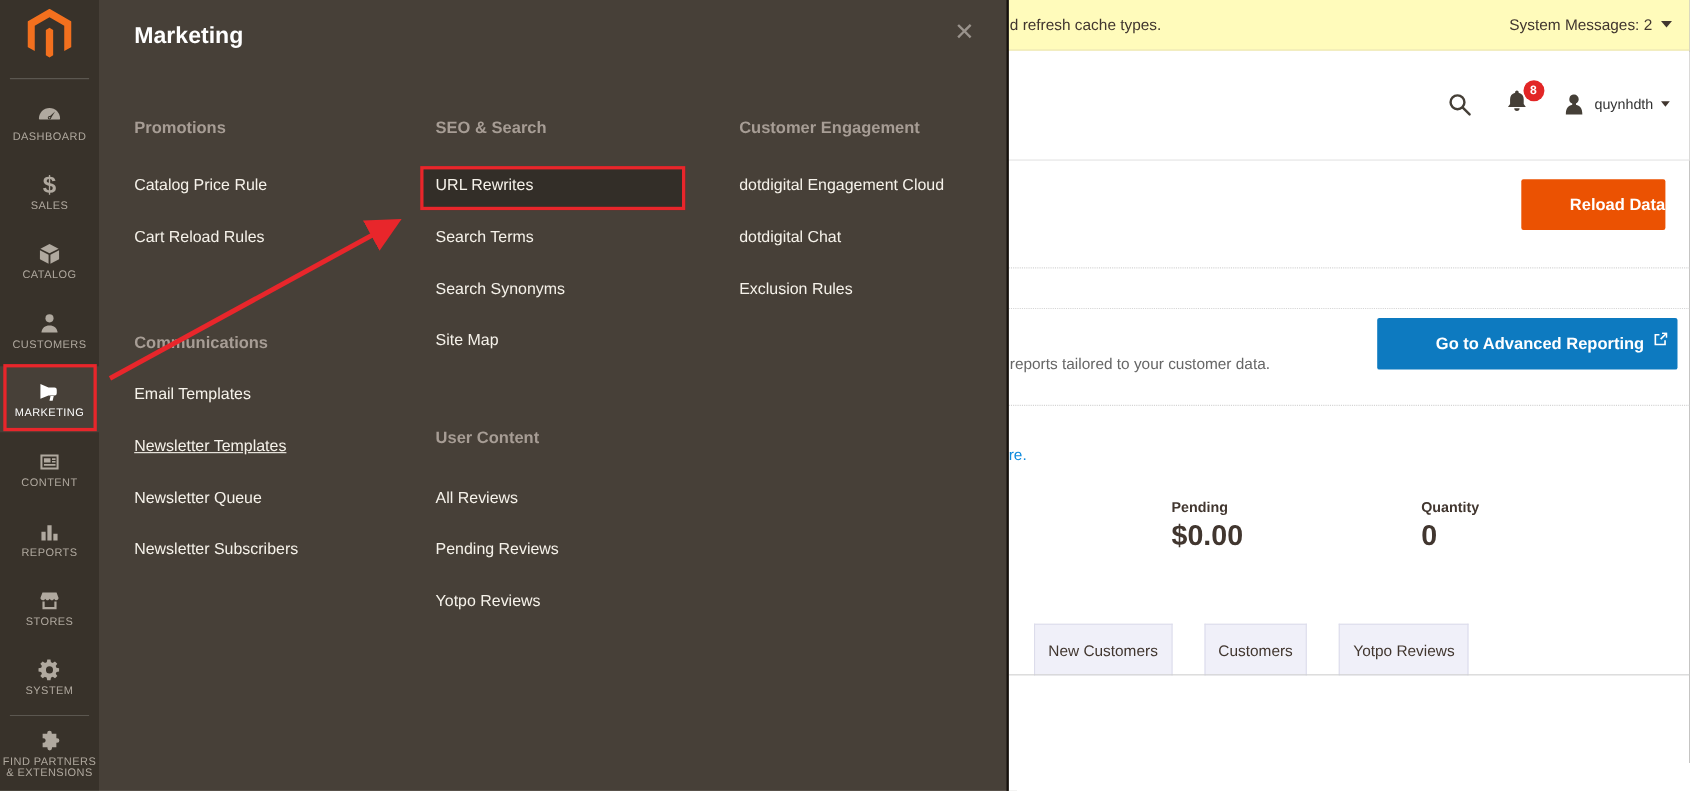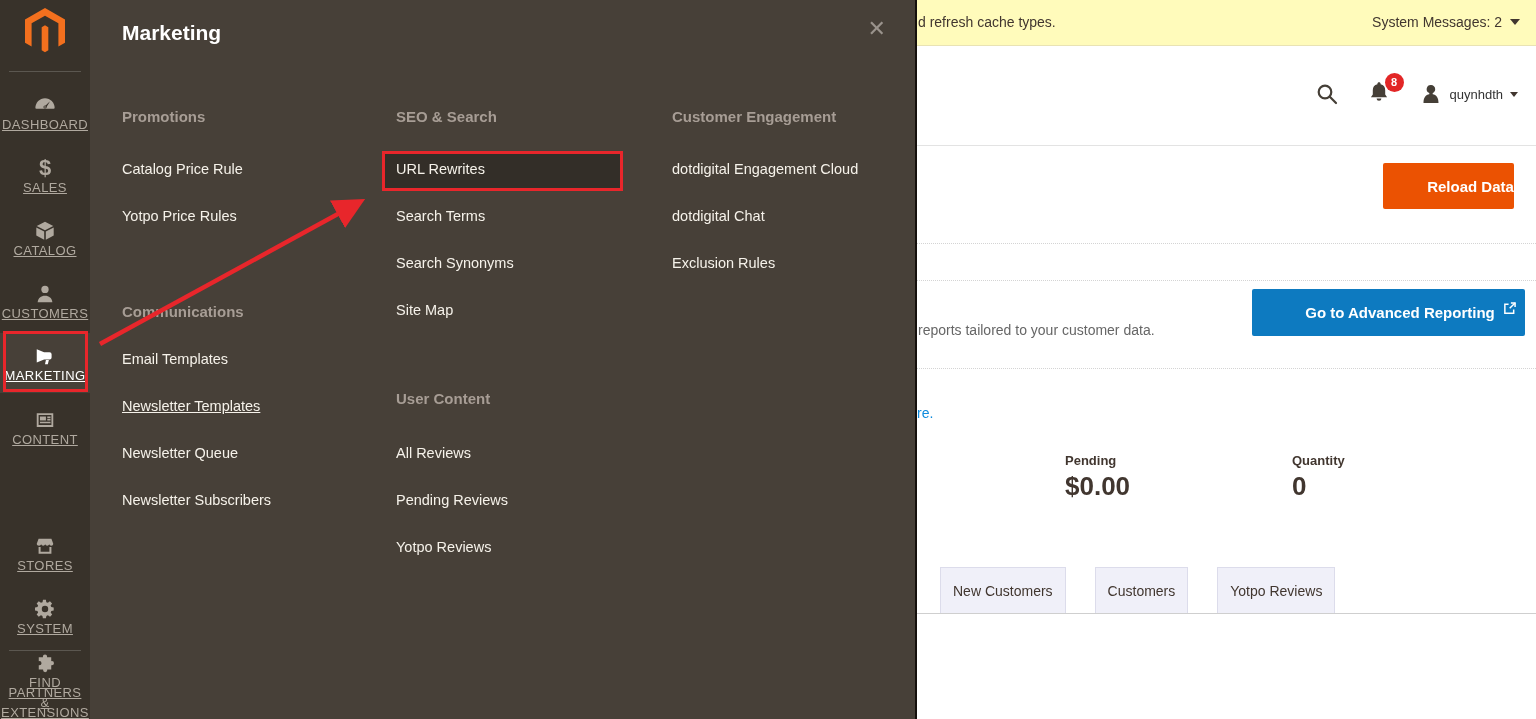--- a/index.html
+++ b/index.html
@@ -73,21 +73,21 @@
   .url-highlight{position:absolute;left:292px;top:151px;width:241px;height:40px;background:rgba(0,0,0,0.27);border:3px solid var(--accent-red);z-index:2;}
 
   
   .sidebar{position:absolute;left:0;top:0;width:90px;height:719px;background:var(--sb-bg);z-index:20;}
   .logo{position:absolute;left:0;top:8px;width:90px;text-align:center;cursor:pointer;}
   .sb-divider{position:absolute;left:9px;width:72px;border-top:1px solid rgba(255,255,255,0.18);}
   .sbd-1{top:71px;} .sbd-2{top:650px;}
   .sb-item{position:absolute;left:0;width:90px;height:60px;display:flex;flex-direction:column;align-items:center;justify-content:center;gap:4px;color:#b0a99f;cursor:pointer;text-align:center;}
   .sb-item .icon{width:22px;height:22px;}
   .sb-item .glyph{font-size:22px;font-weight:bold;line-height:22px;}
-  .sb-item .lbl{font-size:13px;letter-spacing:.4px;line-height:10px;text-decoration:underline;}
+  .sb-item .lbl{font-size:10px;letter-spacing:.4px;line-height:10px;}
   .sb-item.active{background:var(--fly-bg);color:#fff;}
   .t-dash{top:82px;} .t-sales{top:145px;} .t-cat{top:208px;} .t-cust{top:271px;}
   .t-mkt{top:333px;} .t-cont{top:397px;} .t-rep{top:460px;} .t-store{top:523px;}
   .t-sys{top:586px;} .t-fp{top:656px;height:58px;}
 
   
   .anno-box-marketing{position:absolute;left:3px;top:331px;width:85px;height:61px;border:3px solid var(--accent-red);z-index:30;pointer-events:none;}
   .anno-arrow{position:absolute;left:0;top:0;width:1536px;height:719px;z-index:28;pointer-events:none;}
   svg{display:block;}
   .sb-item svg,.hicon svg{width:100%;height:100%;}
@@ -169,21 +169,21 @@
     <div class="tab">Yotpo Reviews</div>
   </div>
   <div class="tabs-baseline"></div>
 
   <div class="flyout">
     <div class="fly-title">Marketing</div>
     <div class="fly-close">✕</div>
 
     <div class="fly-h c1 rowh1">Promotions</div>
     <div class="fly-i c1 row1">Catalog Price Rule</div>
-    <div class="fly-i c1 row2">Yotpo Price Rules</div>
+    <div class="fly-i c1 row2">Cart Reload Rules</div>
 
     <div class="fly-h c1 comm-h">Communications</div>
     <div class="fly-i c1 row-e1">Email Templates</div>
     <div class="fly-i c1 row-e2">Newsletter Templates</div>
     <div class="fly-i c1 row-e3">Newsletter Queue</div>
     <div class="fly-i c1 row-e4">Newsletter Subscribers</div>
 
     <div class="fly-h c2 rowh1">SEO &amp; Search</div>
     <div class="url-highlight"></div>
     <div class="fly-i c2 row1">URL Rewrites</div>
@@ -265,20 +265,28 @@
       <span class="icon">
         <svg viewBox="0 0 24 24" fill="currentColor">
           <path fill-rule="evenodd" d="M3 4.5h18v15H3zm2 2v11h14v-11z"></path>
           <path d="M6.5 8.2H13v4.3H6.5z"></path>
           <path d="M14.5 8.2H18v1.8h-3.5zM14.5 11h3.5v1.5h-3.5zM6.5 14H18v1.6H6.5z"></path>
         </svg>
       </span>
       <span class="lbl">CONTENT</span>
     </div>
 
+    <div class="sb-item t-rep">
+      <span class="icon">
+        <svg viewBox="0 0 24 24" fill="currentColor">
+          <path d="M4 12.5h4.2V21H4zM9.9 6h4.2v15H9.9zM15.8 14.5H20V21h-4.2z"></path>
+        </svg>
+      </span>
+      <span class="lbl">REPORTS</span>
+    </div>
 
     <div class="sb-item t-store">
       <span class="icon">
         <svg viewBox="0 0 24 24" fill="currentColor">
           <path d="M3 9.5L5 4h14l2 5.5c0 1.2-1 2.2-2.2 2.2-1 0-1.9-.6-2.2-1.5-.3.9-1.2 1.5-2.2 1.5s-1.9-.6-2.2-1.5c-.3.9-1.2 1.5-2.2 1.5s-1.9-.6-2.2-1.5c-.3.9-1.2 1.5-2.2 1.5C4 11.7 3 10.7 3 9.5z"></path>
           <path d="M5 13v7.5h14V13h-2.2v5.3H7.2V13z"></path>
         </svg>
       </span>
       <span class="lbl">STORES</span>
     </div>

